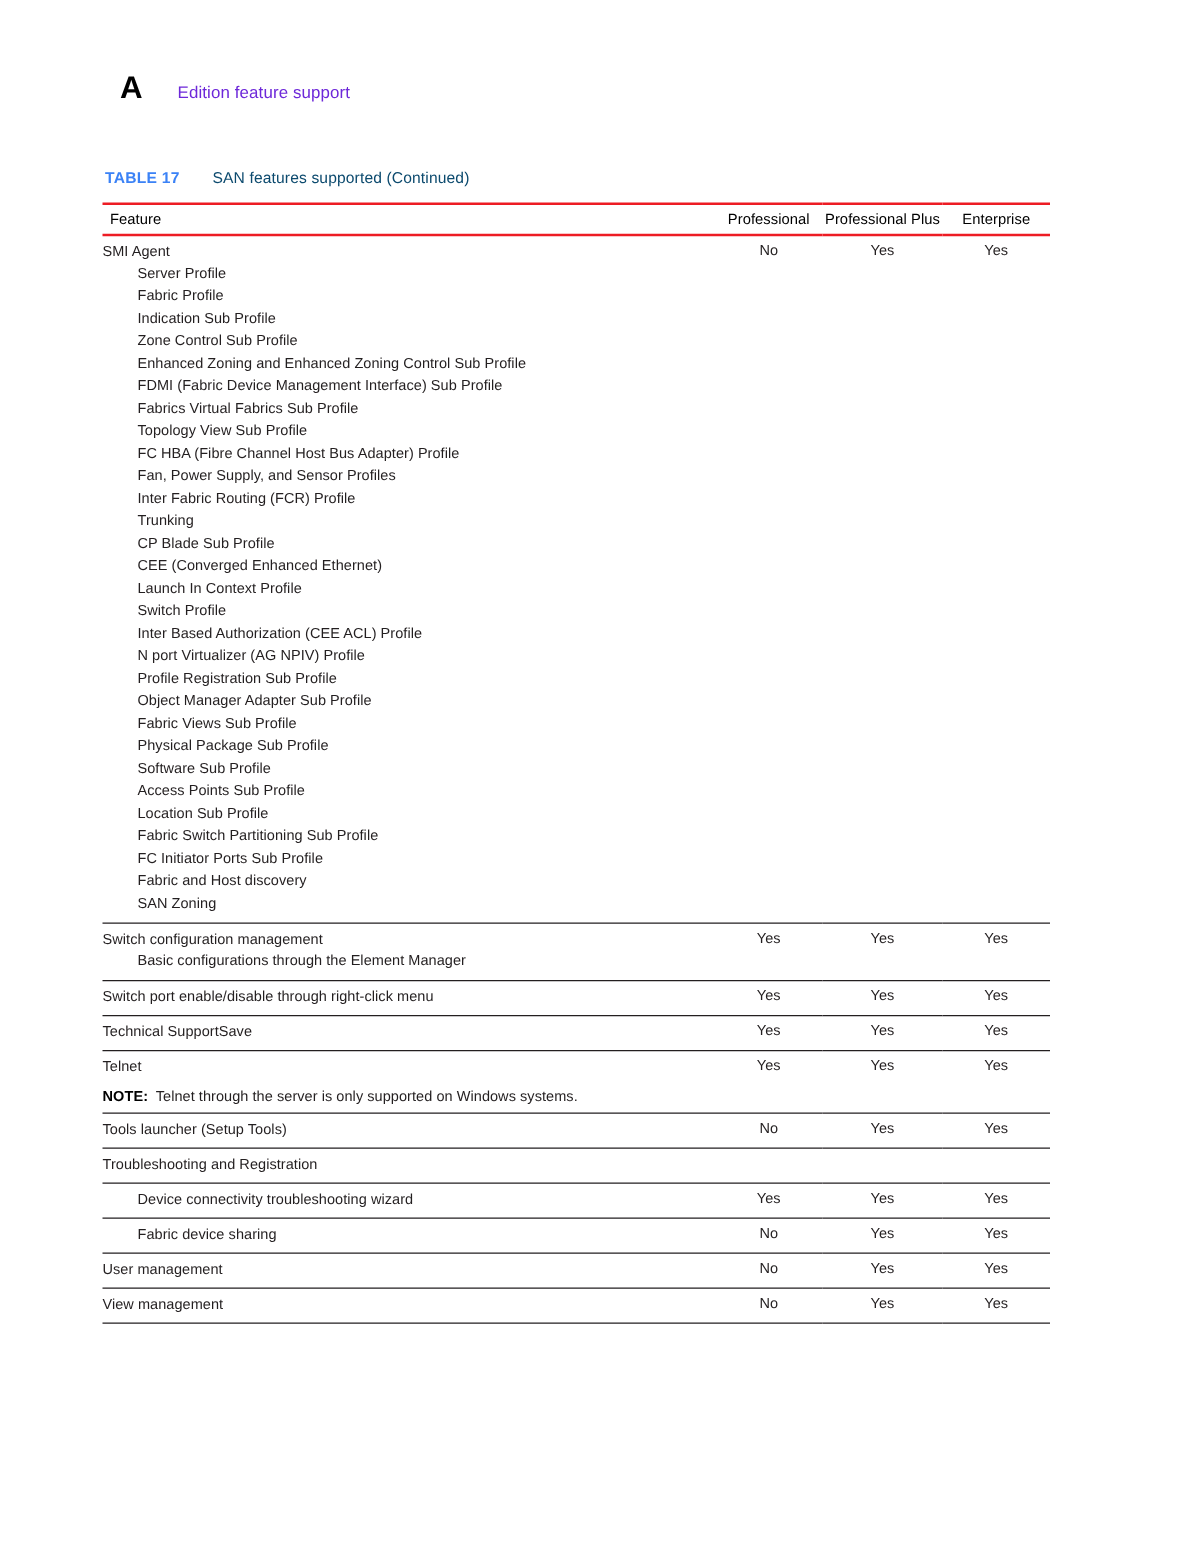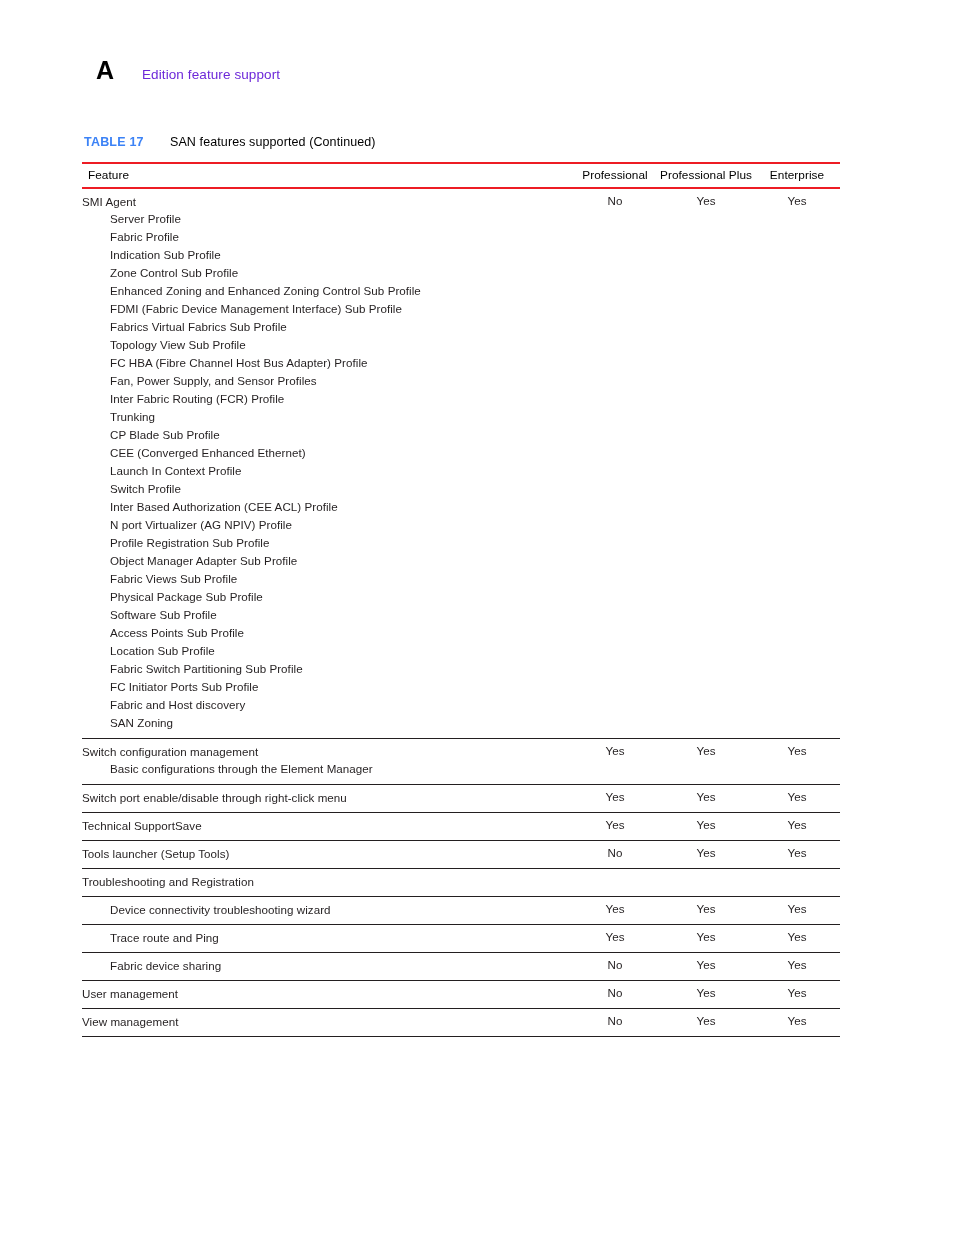--- a/index.html
+++ b/index.html
@@ -53,21 +53,21 @@
     align-items: baseline;
     font-size: 12.5px;
   }
   .caption-label {
     font-weight: bold;
     letter-spacing: 0.2px;
     color: #3b82f6;
     width: 86px;
   }
   .caption-text {
-    color: #000000;
+    color: #0c4a6e;
     letter-spacing: 0.1px;
   }
 
   
   .feature-table {
     position: absolute;
     left: 82px;
     top: 162px;
     width: 758px;
     border-collapse: collapse;
@@ -239,20 +239,29 @@
         <tr class="bordered">
           <td class="cell-feature">
             <span class="feat-name row-line1">Technical SupportSave</span>
           </td>
           <td class="cell-val">Yes</td>
           <td class="cell-val">Yes</td>
           <td class="cell-val">Yes</td>
         </tr>
         <tr class="bordered">
           <td class="cell-feature">
+            <span class="feat-name row-line1">Telnet</span>
+            <span class="note-line"><span class="note-label">NOTE:</span><span class="note-body">Telnet through the server is only supported on Windows systems.</span></span>
+          </td>
+          <td class="cell-val">Yes</td>
+          <td class="cell-val">Yes</td>
+          <td class="cell-val">Yes</td>
+        </tr>
+        <tr class="bordered">
+          <td class="cell-feature">
             <span class="feat-name row-line1">Tools launcher (Setup Tools)</span>
           </td>
           <td class="cell-val">No</td>
           <td class="cell-val">Yes</td>
           <td class="cell-val">Yes</td>
         </tr>
         <tr class="bordered">
           <td class="cell-feature">
             <span class="feat-name row-line1">Troubleshooting and Registration</span>
           </td>
@@ -263,28 +272,20 @@
         <tr class="bordered">
           <td class="cell-feature">
             <span class="feat-name row-line1 indent-1">Device connectivity troubleshooting wizard</span>
           </td>
           <td class="cell-val">Yes</td>
           <td class="cell-val">Yes</td>
           <td class="cell-val">Yes</td>
         </tr>
         <tr class="bordered">
           <td class="cell-feature">
-            <span class="feat-name row-line1 indent-1">Trace route and Ping</span>
-          </td>
-          <td class="cell-val">Yes</td>
-          <td class="cell-val">Yes</td>
-          <td class="cell-val">Yes</td>
-        </tr>
-        <tr class="bordered">
-          <td class="cell-feature">
             <span class="feat-name row-line1 indent-1">Fabric device sharing</span>
           </td>
           <td class="cell-val">No</td>
           <td class="cell-val">Yes</td>
           <td class="cell-val">Yes</td>
         </tr>
         <tr class="bordered">
           <td class="cell-feature">
             <span class="feat-name row-line1">User management</span>
           </td>

